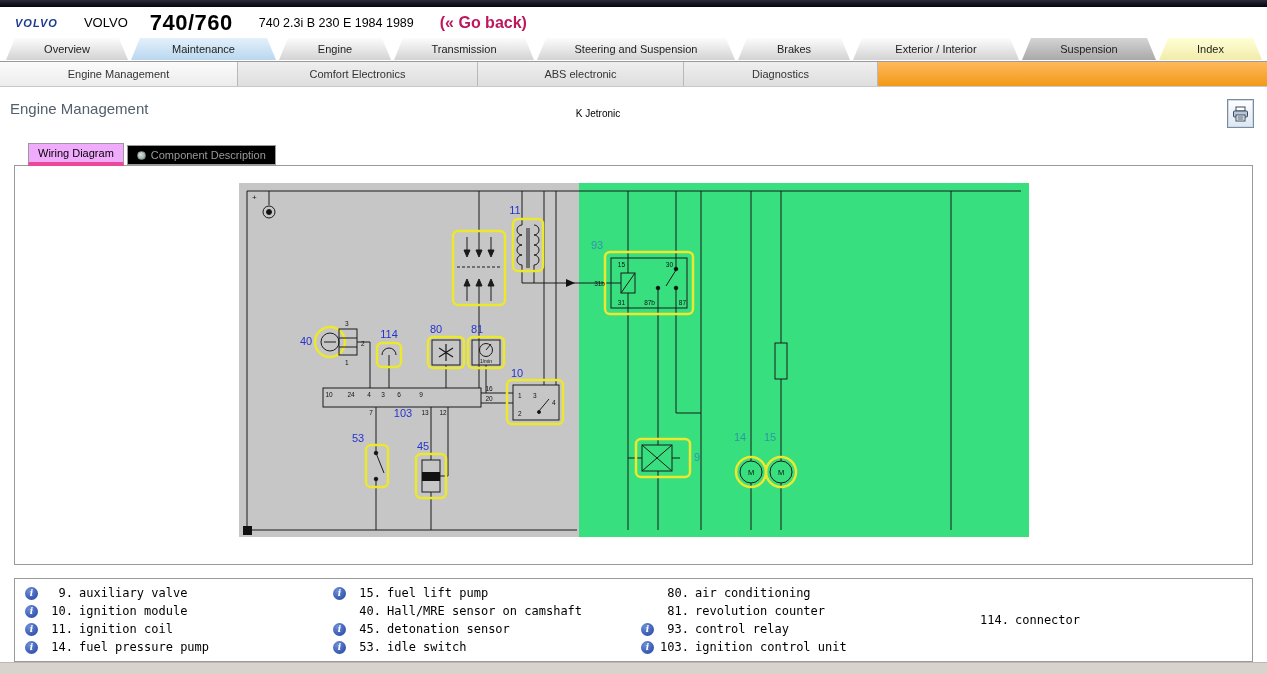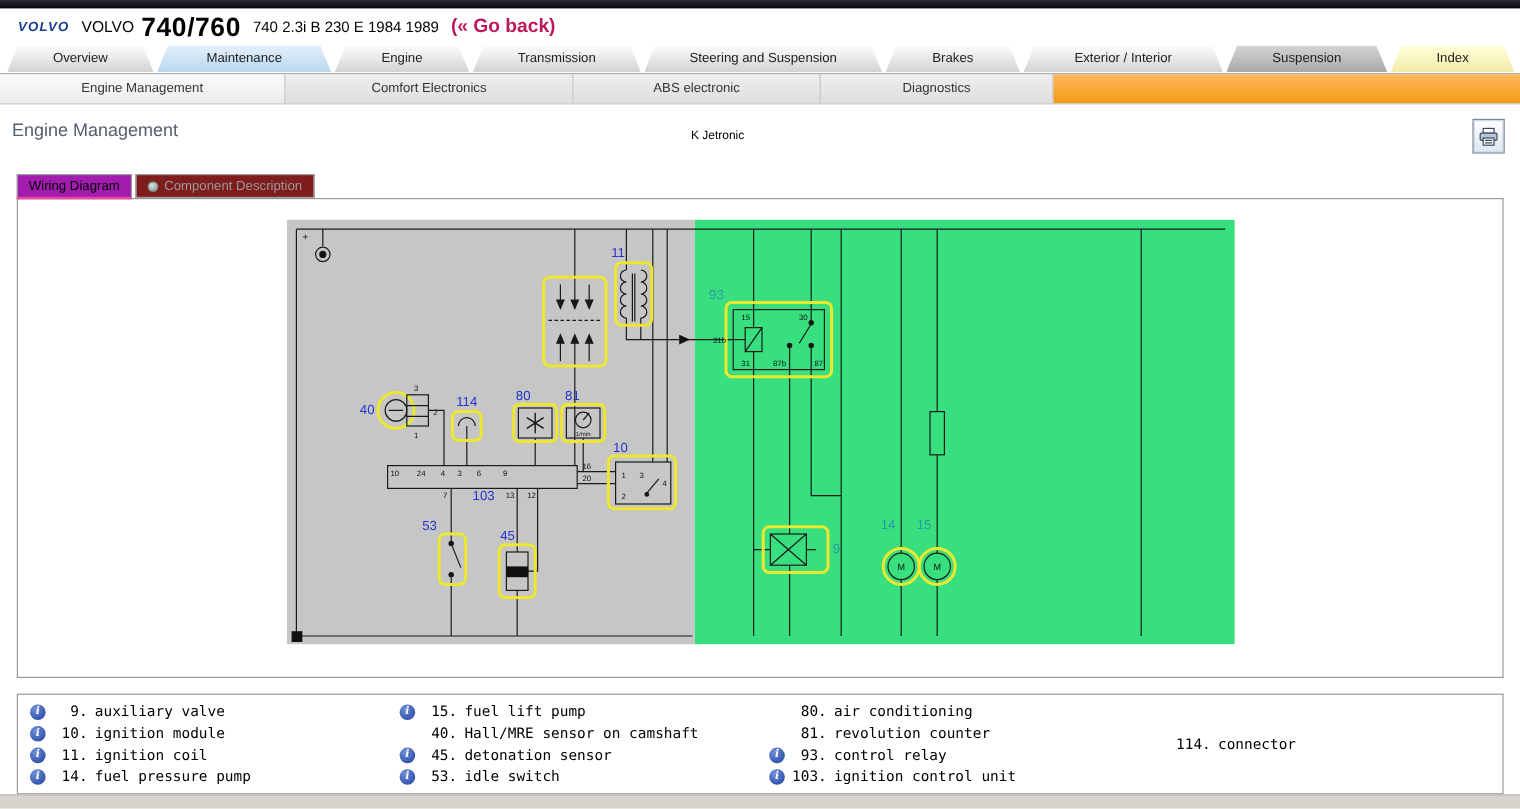--- a/index.html
+++ b/index.html
@@ -2,21 +2,21 @@
 <html><head>
 <meta charset="utf-8">
 <style>
   * { box-sizing: border-box; }
   html,body { margin:0; padding:0; }
   body {
     width:1267px; height:674px; position:relative; overflow:hidden;
     background:#fff; font-family:"Liberation Sans", sans-serif; color:#000;
   }
   .titlebar { height:7px; background:linear-gradient(#2a2a3a,#05050d); }
-  .header { height:31px; display:flex; align-items:center; padding-left:15px; gap:10px; }
+  .header { height:31px; display:flex; align-items:center; padding-left:15px; gap:26px; }
   .volvo-mark { color:#1b3d8f; font-style:italic; font-weight:bold; font-size:11px; letter-spacing:1px; }
   .make { font-size:13px; }
   .model { font-size:22px; font-weight:bold; letter-spacing:.5px; margin-left:-4px; }
   .variant { font-size:12.5px; }
   .goback { color:#be185d; font-weight:bold; font-size:16px; cursor:pointer; }
 
   .tabrow1 { display:flex; align-items:flex-start; height:24px; padding-left:6px; gap:3px; border-bottom:1px solid #9a9a9a; }
   .tab1 {
     height:22px; line-height:22px; font-size:11px; color:#222; text-align:center; cursor:pointer; white-space:nowrap;
     clip-path:polygon(9px 0, calc(100% - 9px) 0, 100% 100%, 0 100%);
@@ -33,22 +33,22 @@
   .orange-strip { flex:1; background:linear-gradient(#ffb85c,#f29a18); }
 
   .pagehead { position:relative; height:58px; }
   .page-title { position:absolute; left:10px; top:13px; font-size:15px; color:#55606e; }
   .system-label { position:absolute; left:598px; top:21px; transform:translateX(-50%); font-size:10px; }
   .print-btn { position:absolute; right:13px; top:12px; width:27px; height:29px; border:1px solid #7a8aa0;
                background:linear-gradient(#ffffff,#dde6f0); display:flex; align-items:center; justify-content:center;
                cursor:pointer; box-shadow:inset 0 0 0 1px #cdd9e4; }
 
   .subtabs { display:flex; align-items:flex-end; height:20px; margin:0 14px; position:relative; z-index:2; }
-  .subtab { font-size:11px; padding:3px 9px; border:1px solid #9a9a9a; margin-right:3px; cursor:pointer; background:#7f1d1d; }
-  .subtab.active { background:#a21caf; border-bottom:2px solid #ec4899; margin-bottom:-1px; position:relative; z-index:3; }
+  .subtab { font-size:11px; padding:3px 9px; border:1px solid #9a9a9a; margin-right:3px; cursor:pointer; background:#000000; }
+  .subtab.active { background:#f0abfc; border-bottom:4px solid #ec4899; margin-bottom:-1px; position:relative; z-index:3;margin-left:14px; }
   .subtab.disabled { color:#999; display:flex; gap:5px; align-items:center; }
   .dot { width:9px; height:9px; border-radius:50%; border:1px solid #7d8f89;
          background:radial-gradient(circle at 35% 35%, #d8e0dc, #8aa098); }
 
   .panel { margin:0 14px; border:1px solid #9a9a9a; height:400px; position:relative; background:#fff; }
   .diagram { position:absolute; left:224px; top:17px; width:790px; height:354px; }
   .diagram text { font-family:"Liberation Sans", sans-serif; }
 
   .legendbox { margin:13px 14px 0; border:1px solid #9a9a9a; padding:5px 10px; display:flex;
                font-family:"DejaVu Sans Mono", monospace; font-size:12px; }

